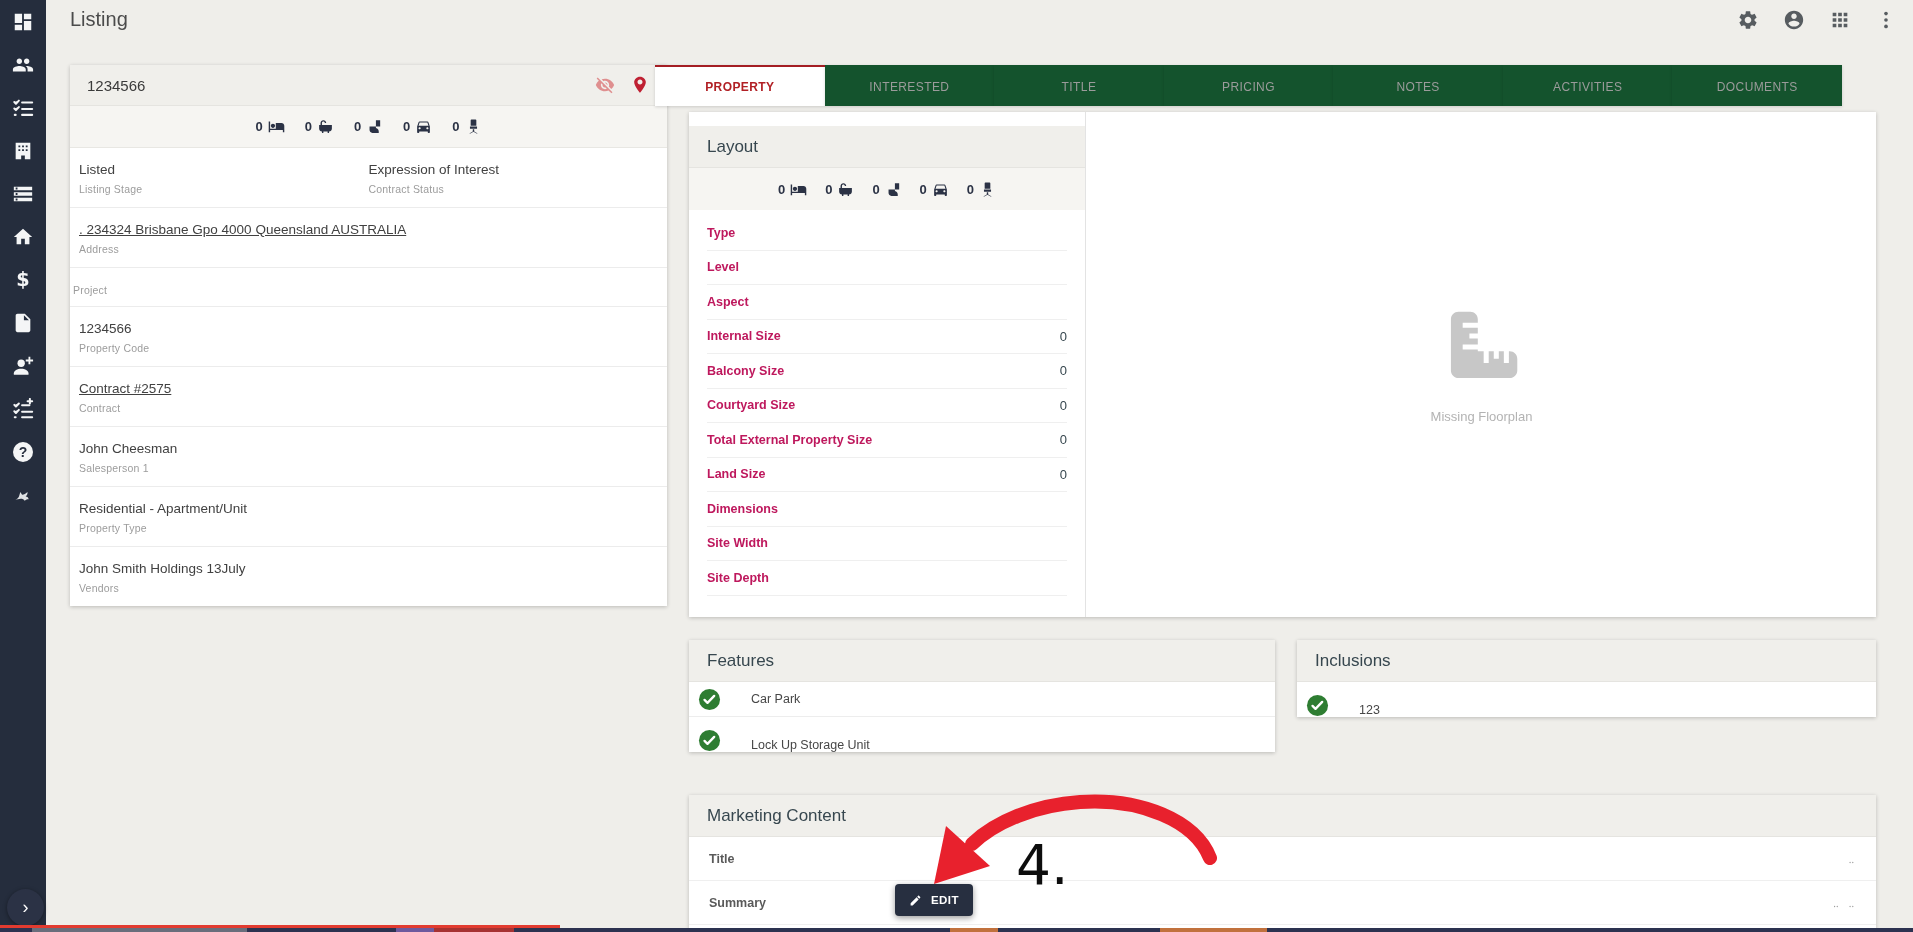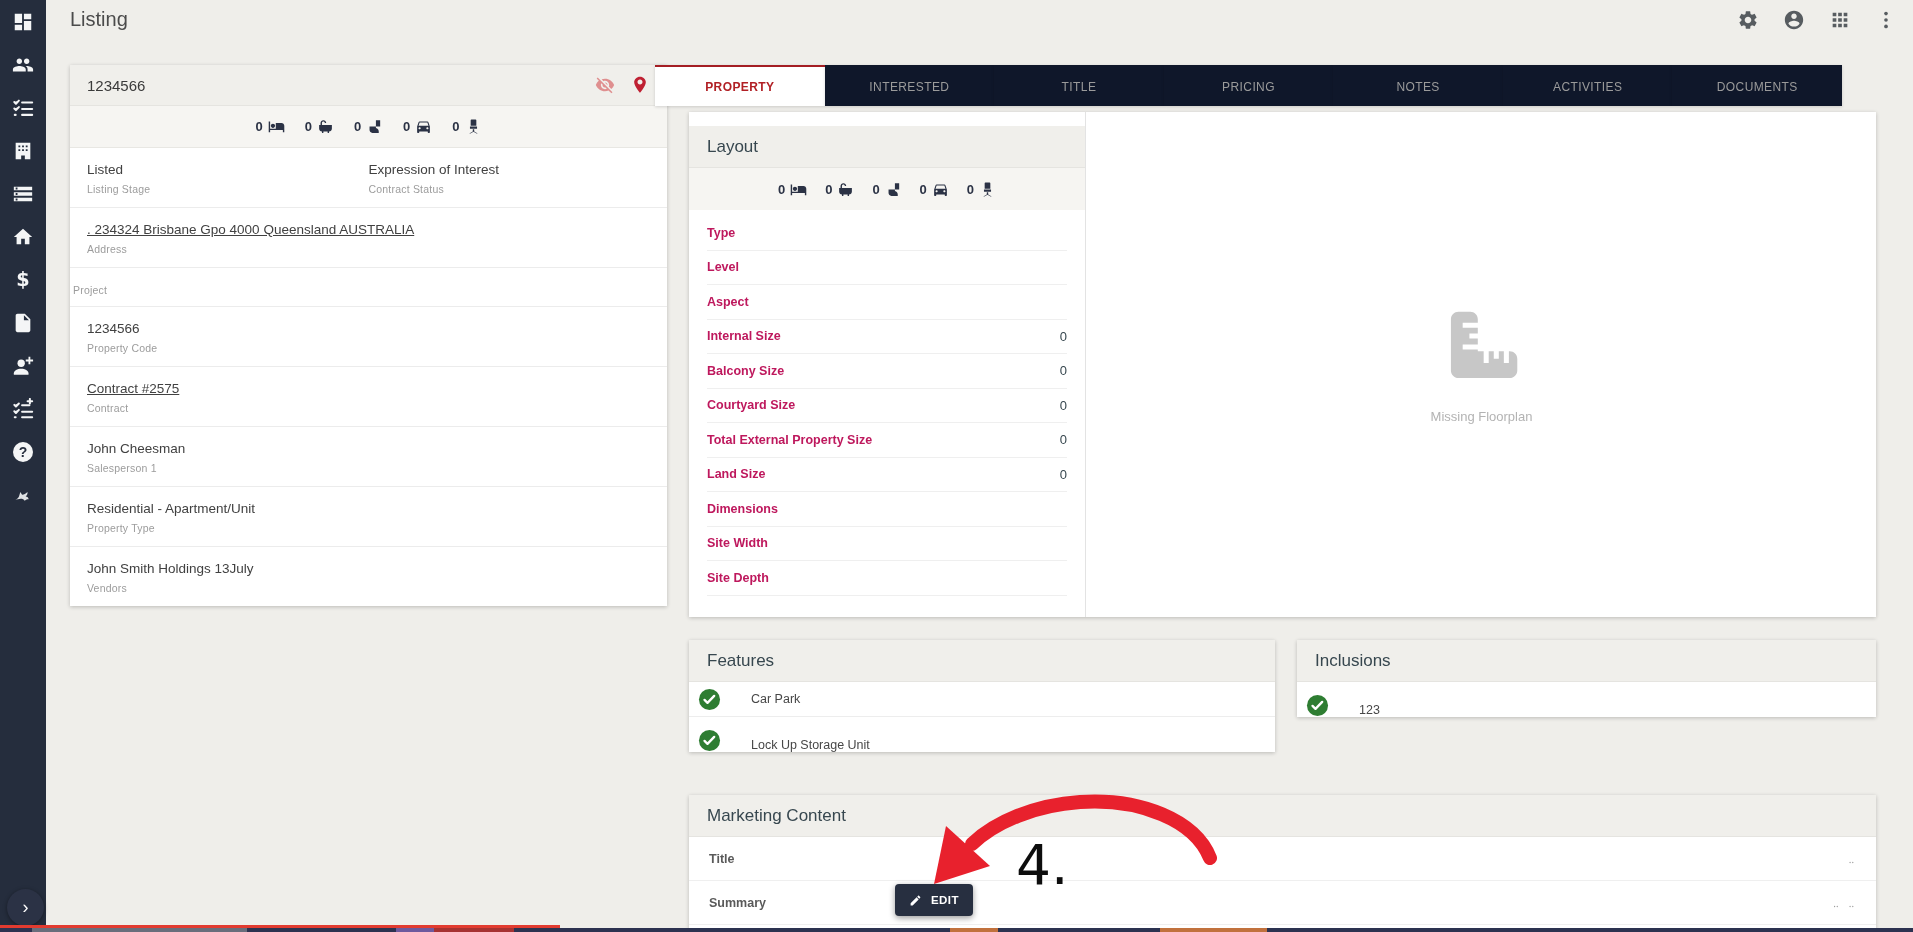--- a/index.html
+++ b/index.html
@@ -54,33 +54,33 @@
   }
   .card-head-icons { margin-left:auto; display:flex; align-items:center; gap:15px; }
   .card-head-icons svg { width:20px; height:20px; cursor:pointer; }
   .stats-row {
     height:42px; background:#f6f5f2; display:flex; align-items:center; justify-content:center;
     gap:20px; border-bottom:1px solid #e8e7e3;
   }
   .stat { display:flex; align-items:center; gap:5px; }
   .stat-num { font-size:13px; font-weight:bold; color:#2b3245; }
   .stat svg { width:17px; height:17px; fill:#2b3245; }
-  .info-row { padding:13px 17px 12px; border-bottom:1px solid #ececec; }
+  .info-row { padding:13px 9px 12px; border-bottom:1px solid #ececec; }
   .info-row:last-child { border-bottom:none; }
   .info-row.dual { display:flex; }
   .info-row.dual > div { width:50%; }
   .info-value { font-size:13.5px; color:#414141; line-height:17px; min-height:17px; }
   .info-value a { color:#414141; }
   .info-label { font-size:10.5px; color:#9c9c9c; margin-top:5px; letter-spacing:.2px; }
   .info-row.no-value { padding:11px 3px 10px; }
   
   #tabs { position:absolute; left:655px; top:65px; width:1187px; height:41px; display:flex; z-index:5; }
   .tab {
     flex:1; display:flex; align-items:center; justify-content:center;
-    background:#0f172a; color:#9b9b9b; font-size:12px; letter-spacing:.4px;
+    background:#14532d; color:#9b9b9b; font-size:12px; letter-spacing:.4px;
     border-top:2px solid transparent; cursor:pointer;
     box-shadow:0 1px 3px rgba(0,0,0,.15);
   }
   .tab.active { background:#fff; color:#b12025; border-top:2px solid #a41e24; font-weight:bold; }
   
   #property-panel { left:689px; top:112px; width:1187px; height:505px; }
   #layout-panel {
     position:absolute; left:0; top:0; bottom:0; width:397px;
     border-right:1px solid #e3e3e3; padding-top:14px; background:#fff;
   }

